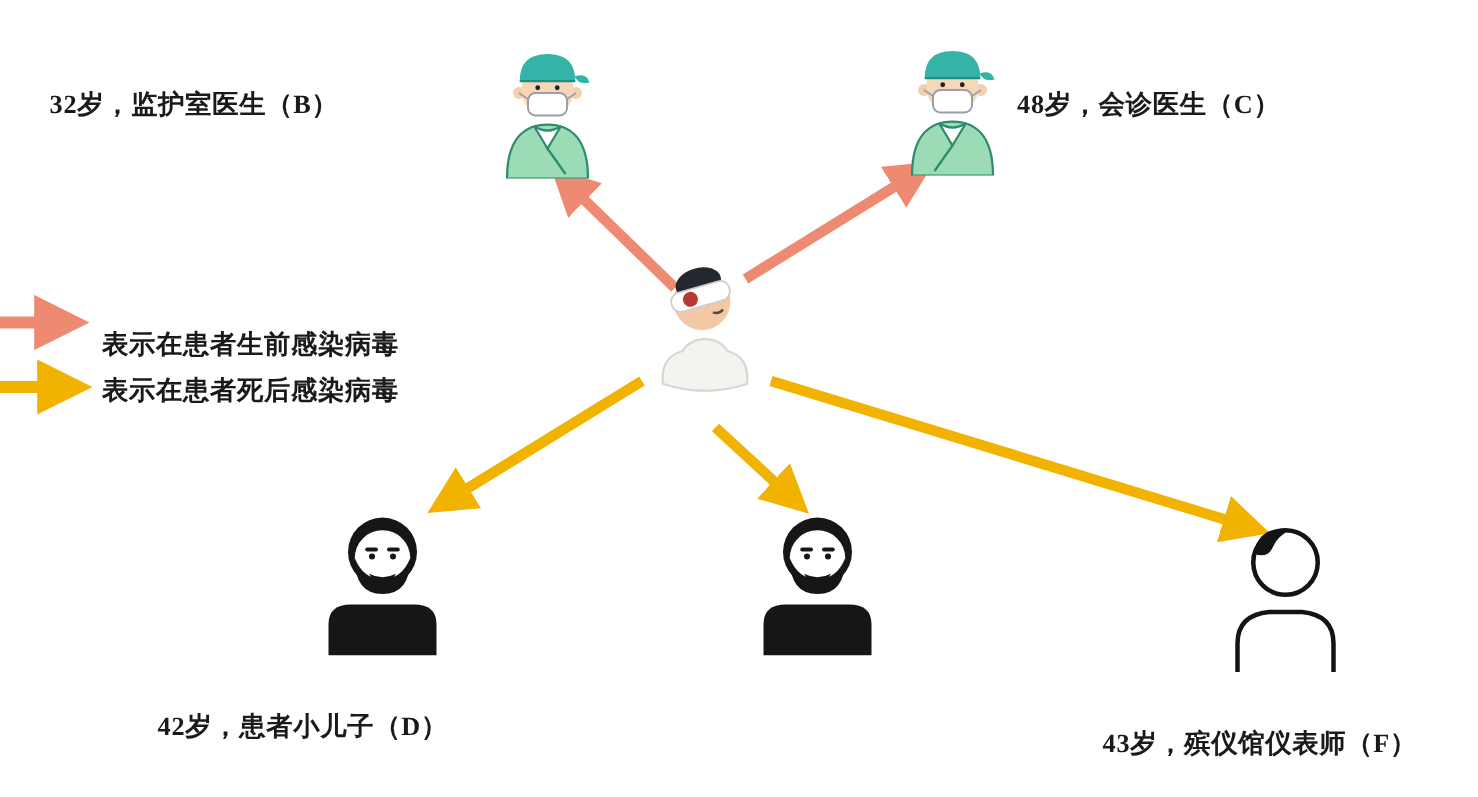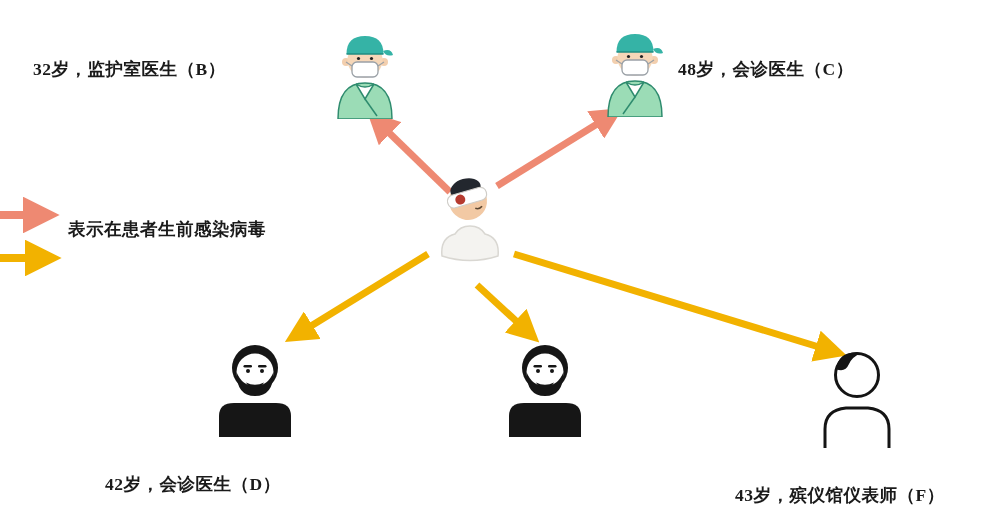--- a/index.html
+++ b/index.html
@@ -138,19 +138,20 @@
 
   <div class="label" style="left:33px;top:57px;">32岁，监护室医生（B）</div>
 
   <div class="label" style="left:678px;top:57px;">48岁，会诊医生（C）</div>
 
   <div class="label label2" style="left:530px;top:197px;">
   </div>
 
   <div class="label" style="left:68px;top:217px;">表示在患者生前感染病毒</div>
 
+  <div class="label" style="left:68px;top:248px;">表示在患者死后感染病毒</div>
 
-  <div class="label" style="left:105px;top:472px;">42岁，会诊医生（D）</div>
+  <div class="label" style="left:105px;top:472px;">42岁，患者小儿子（D）</div>
 
 
   <div class="label" style="left:735px;top:483px;">43岁，殡仪馆仪表师（F）</div>
 
 </div>
 
 </body></html>

